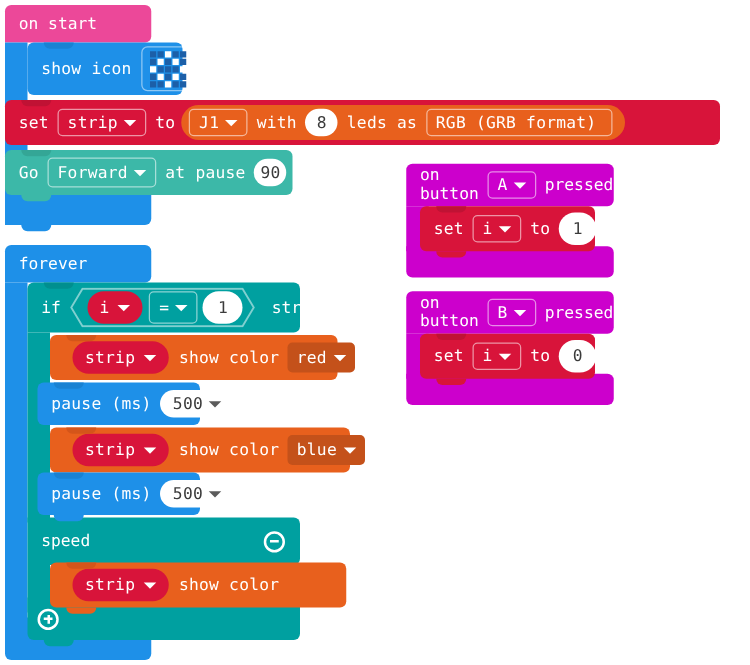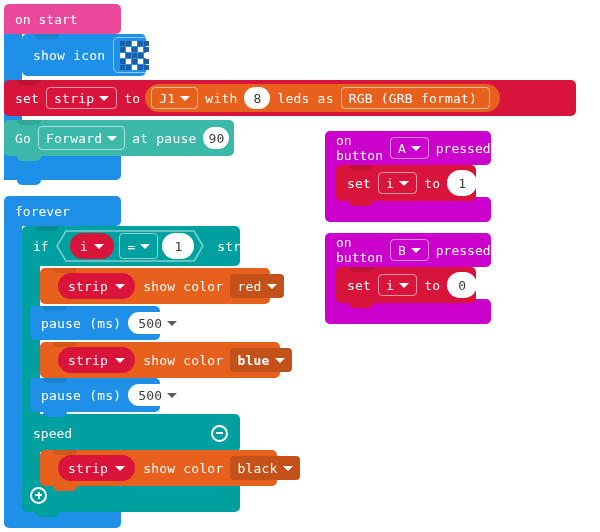--- a/index.html
+++ b/index.html
@@ -335,21 +335,21 @@
     </span>
   </div>
 
   <div class="blk" style="left:40px; top:342px; width:240px; height:36px; background:#e8601d;">
     <div class="notch-top" style="background:#d4551a;"></div>
     <span class="oval" style="background:#d8143a; margin-left:18px;">
       <span>strip</span>
       <span class="arrow" style="margin-left:7px;"></span>
     </span>
     <span class="lbl">show color</span>
-    <span class="field" style="background:#c4511a; height:24px;font-weight:bold;">
+    <span class="field" style="background:#c4511a; height:24px;">
       <span class="cap">blue</span>
       <span class="arrow"></span>
     </span>
   </div>
 
   <div class="blk" style="left:30px; top:378px; width:130px; height:34px; background:#1e90e8;">
     <div class="notch-top" style="background:#1982d3;"></div>
     <div class="notch-bot" style="background:#1e90e8;"></div>
     <span class="lbl first">pause (ms)</span>
     <span class="num num-drop">
@@ -359,24 +359,20 @@
   </div>
 
   <div class="blk" style="left:40px; top:450px; width:237px; height:36px; background:#e8601d;">
     <div class="notch-top" style="background:#d4551a;"></div>
     <div class="notch-bot" style="background:#e8601d;"></div>
     <span class="oval" style="background:#d8143a; margin-left:18px;">
       <span>strip</span>
       <span class="arrow" style="margin-left:7px;"></span>
     </span>
     <span class="lbl">show color</span>
-    <span class="field" style="background:#c4511a; height:24px;">
-      <span class="cap">black</span>
-      <span class="arrow"></span>
-    </span>
   </div>
 </div>
 
 <div class="cwrap">
   <div class="chat" style="left:325px; top:131px; width:166px; height:34px; background:#cc00cc;">
     <span class="lbl first">on button</span>
     <span class="field field-outline" style="height:22px;">
       <span class="cap">A</span>
       <span class="arrow"></span>
     </span>

